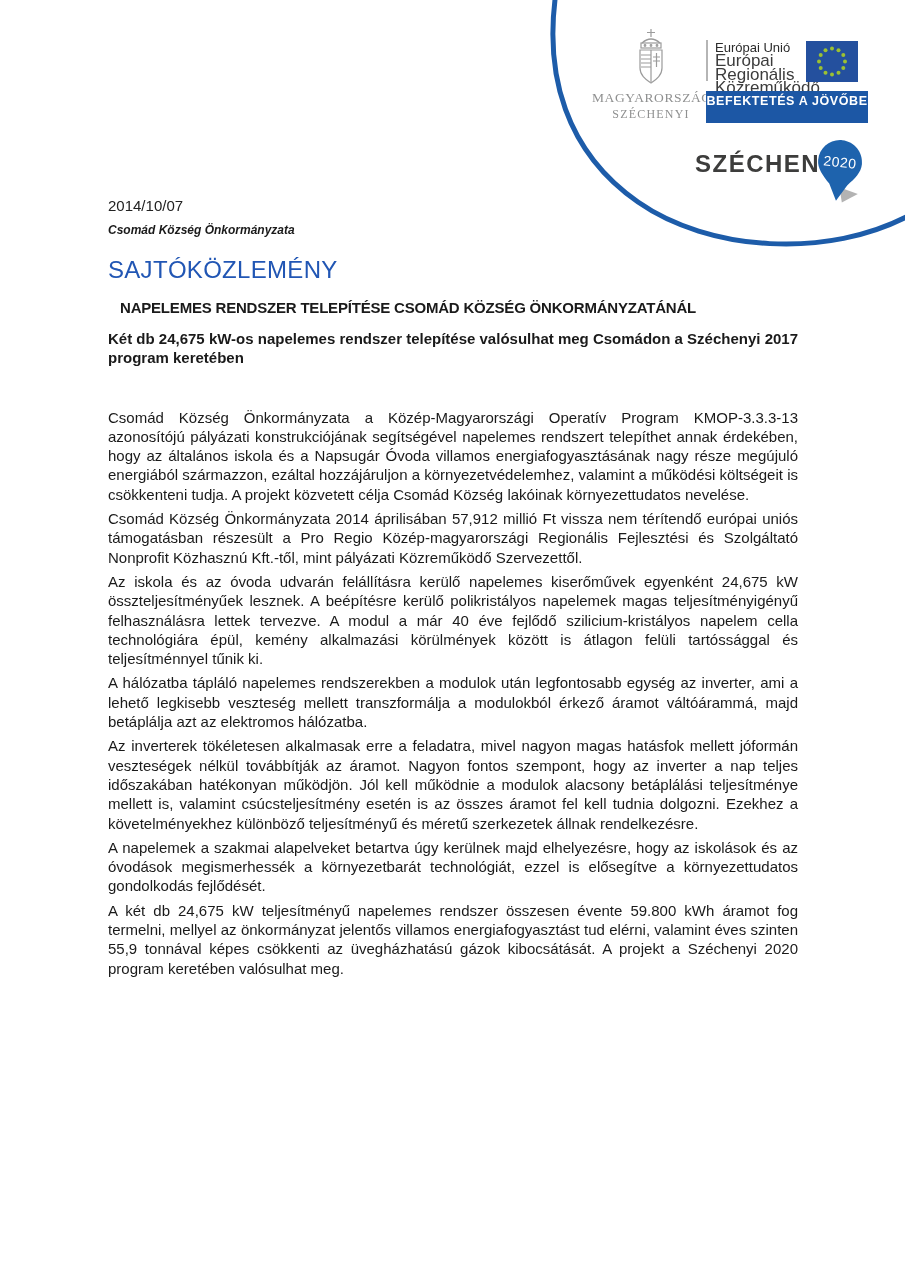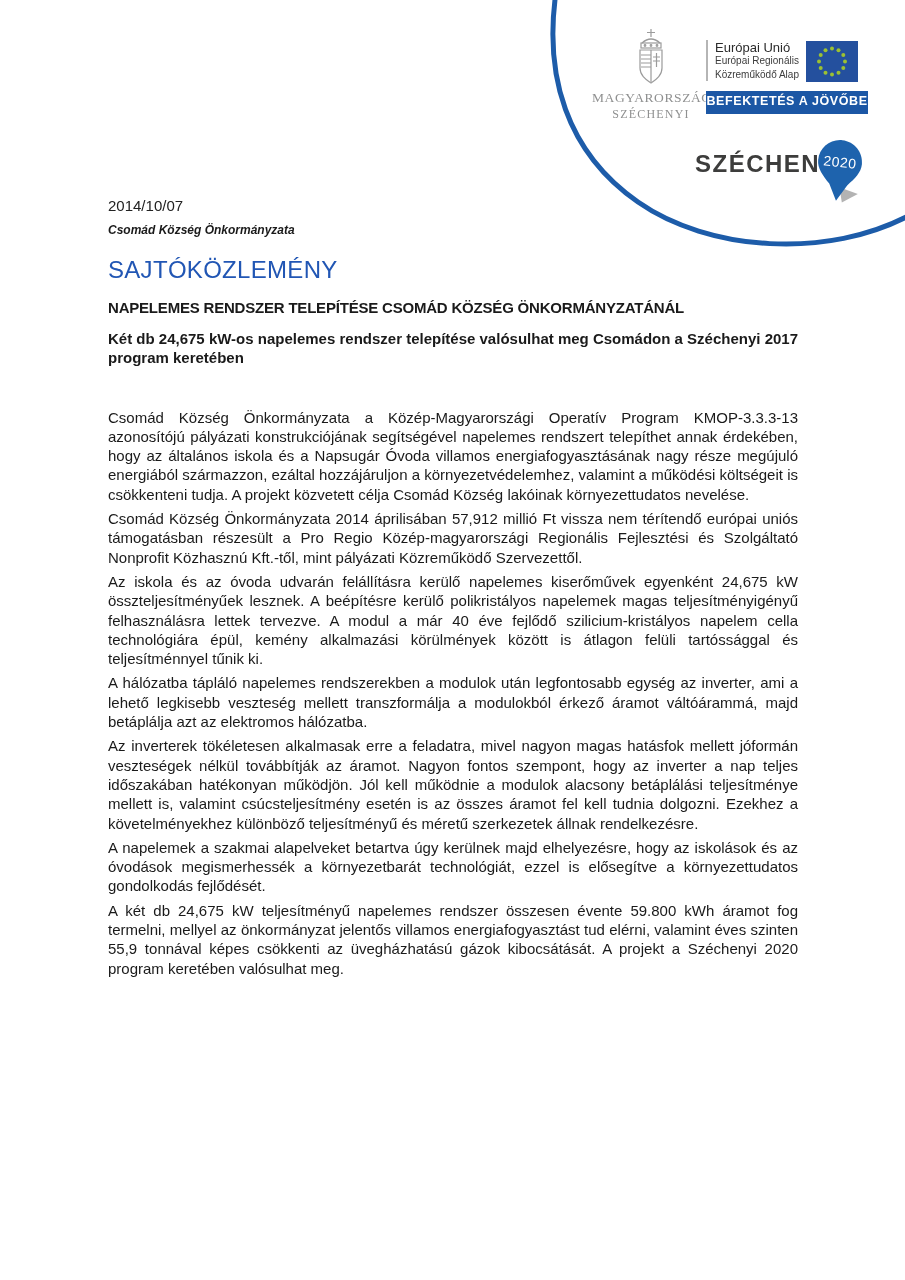--- a/index.html
+++ b/index.html
@@ -51,29 +51,29 @@
     width: 2px; height: 41px;
     background: #b5b5b5;
   }
   .eu-text {
     position: absolute;
     left: 715px; top: 41px;
     width: 90px;
     line-height: 13.4px;
   }
   .eu-title { font-size: 13px; font-weight: normal; color: #2b2b2b; }
-  .eu-sub   { font-size: 10px; color: #3c3c3c; }
+  .eu-sub   { font-size: 17px; color: #3c3c3c; }
   .eu-flag {
     position: absolute;
     left: 806px; top: 41px;
   }
   .banner {
     position: absolute;
     left: 706px; top: 91px;
-    width: 162px; height: 23px;
+    width: 162px; height: 32px;
     background: #1c57a5;
     color: #ffffff;
     font-size: 12.5px;
     font-weight: bold;
     letter-spacing: 0.6px;
     text-align: center;
     line-height: 21px;
   }
 
   
@@ -113,21 +113,21 @@
     font-size: 24px;
     font-weight: normal;
     color: #2156b4;
     letter-spacing: 0.3px;
     margin: 0 0 15px 0;
   }
   .subtitle {
     font-size: 15px;
     font-weight: bold;
     letter-spacing: -0.2px;
-    margin: 0 0 13px 0;
+    margin: 0 0 13px 12px;
   }
   .lead {
     font-size: 15px;
     font-weight: bold;
     line-height: 19.3px;
     text-align: justify;
     margin: 0 0 40px 0;
   }
   .bodytext p {
     font-size: 15px;

